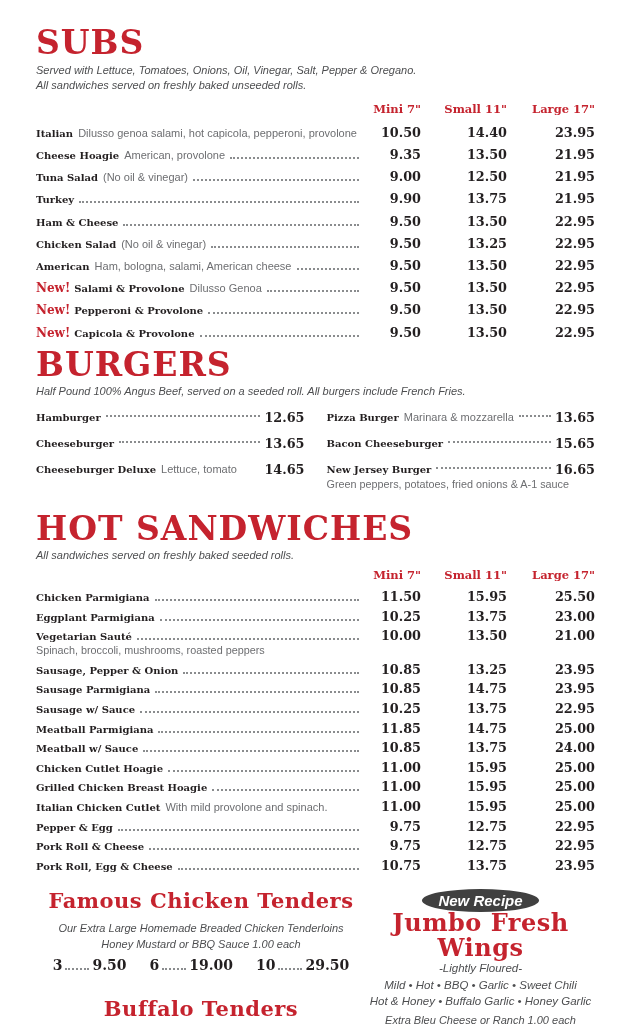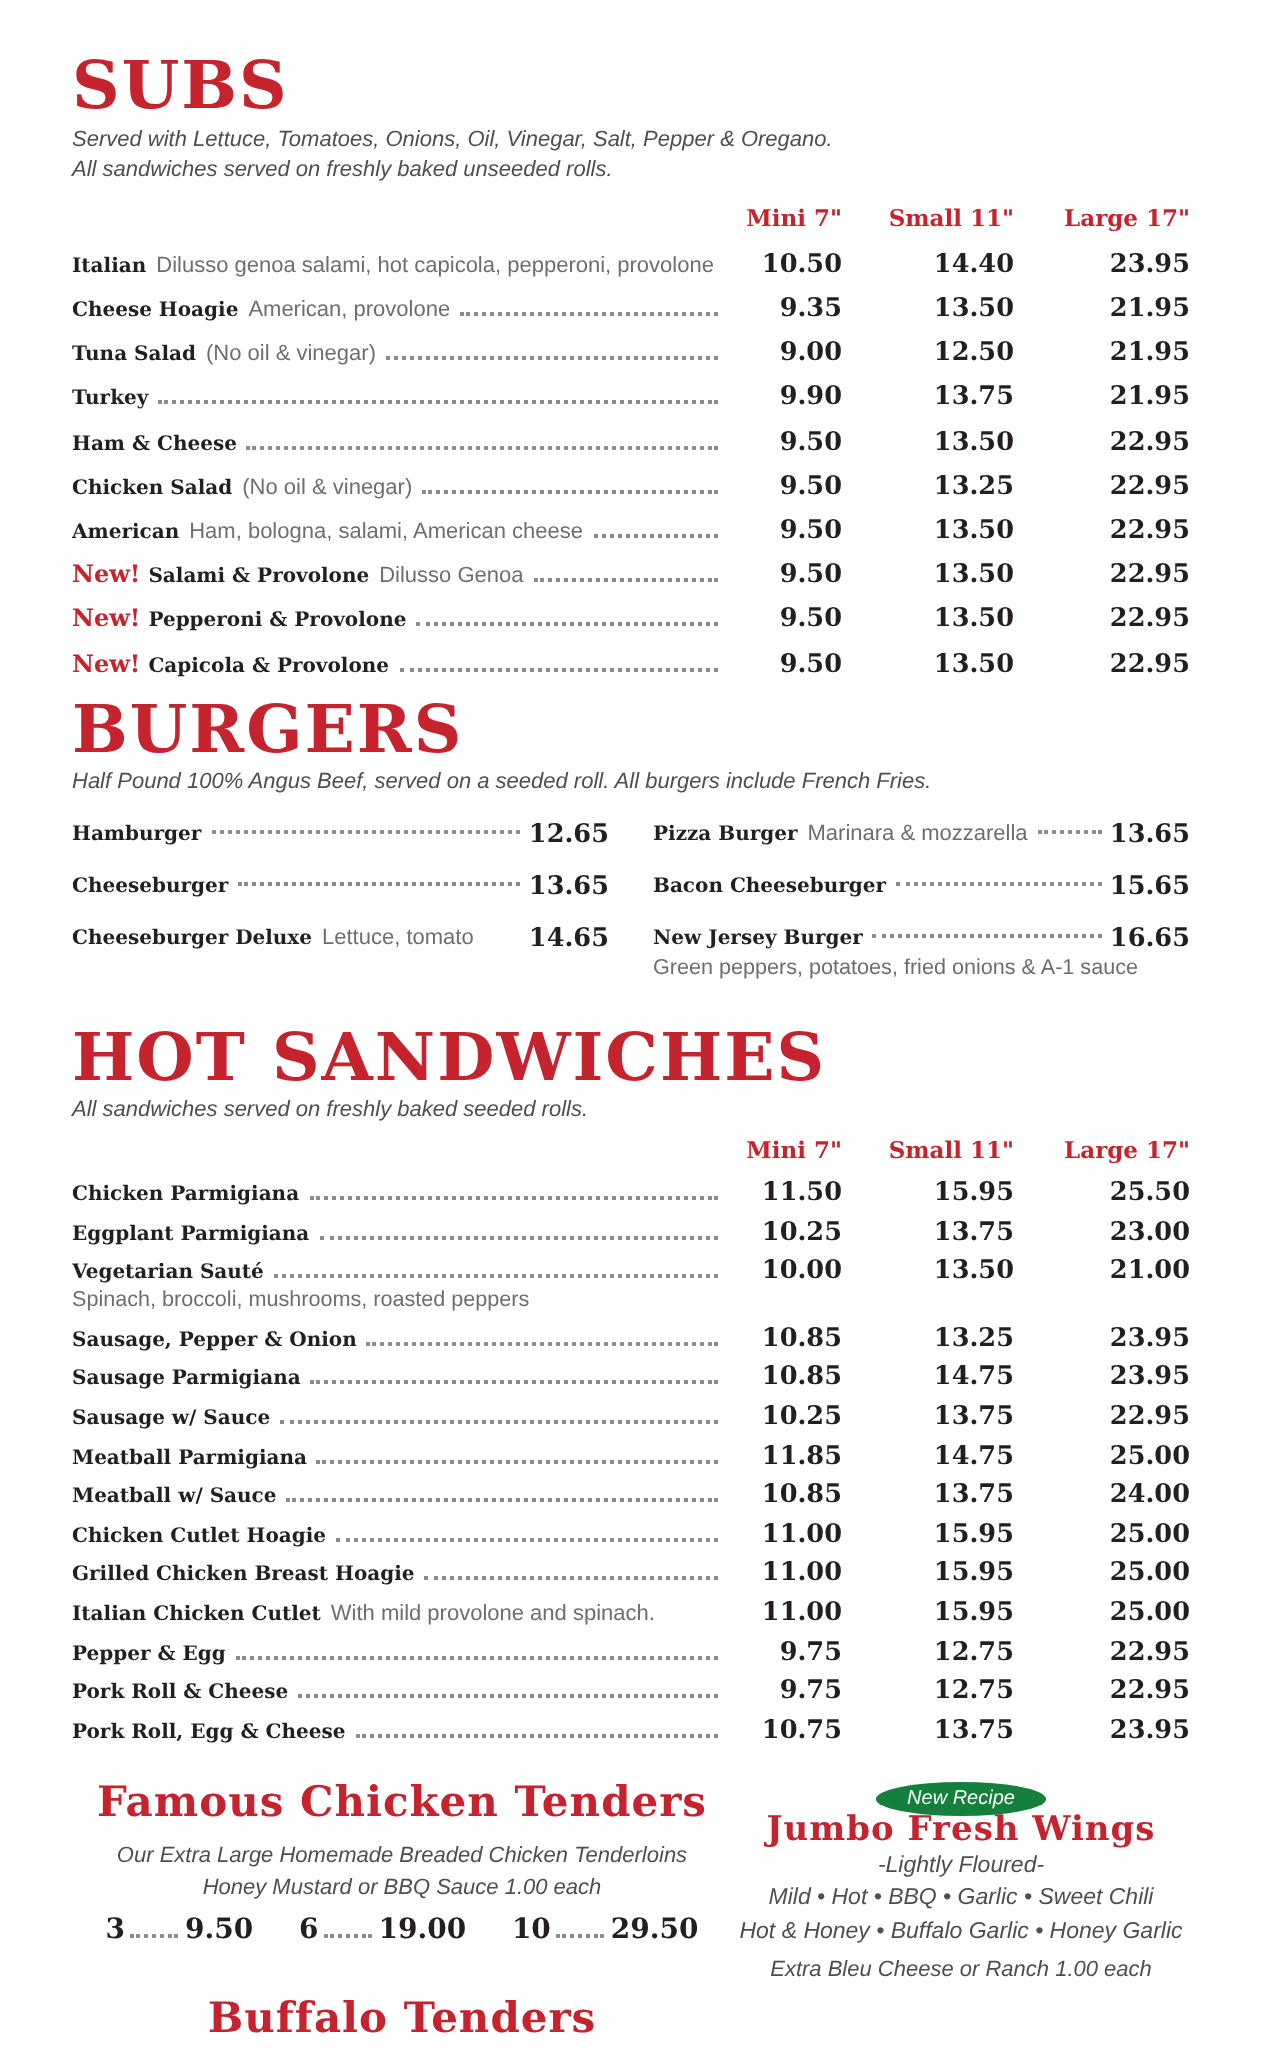--- a/index.html
+++ b/index.html
@@ -66,27 +66,27 @@
     font-family:"DejaVu Serif", serif; font-weight:bold; color:#c5232e;
     font-size:21px; line-height:1.1; letter-spacing:0.5px;
   }
   .ital { font-style:italic; color:#4d4e50; font-size:11px; line-height:1.5; }
   .qtyline { margin-top:4px; font-family:"DejaVu Serif", serif; font-weight:bold; font-size:14px; }
   .qgroup { display:inline-flex; align-items:baseline; margin:0 9px; }
   .qdots { display:inline-block; width:24px; border-bottom:2px dotted #8a8c8e; margin:0 3px 3px; }
   .buffalo { margin-top:24px; }
 
   .wings-badge {
-    display:inline-block; background:#15803d; color:#ffffff;
-    font-style:italic; font-size:10px; padding:3px 16px;
-    border-radius:50%; position:relative; z-index:2; margin-bottom:-4px;
+    display:inline-block; background:#404040; color:#ffffff;
+    font-style:italic; font-size:15px; padding:3px 16px;
+    border-radius:50%; position:relative; z-index:2; margin-bottom:-4px;font-weight:bold;
   }
   .wings-title {
     font-family:"DejaVu Serif", serif; font-weight:bold; color:#c5232e;
-    font-size:17px; line-height:1.05; letter-spacing:0.5px;
+    font-size:24px; line-height:1.05; letter-spacing:0.5px;
   }
   .wings .ital { font-size:11.5px; line-height:1.45; }
   .wings .extra { margin-top:3px; font-size:11px; }
 </style>
 </head>
 <body>
 
 <div class="page">
 
   <section class="subs">

